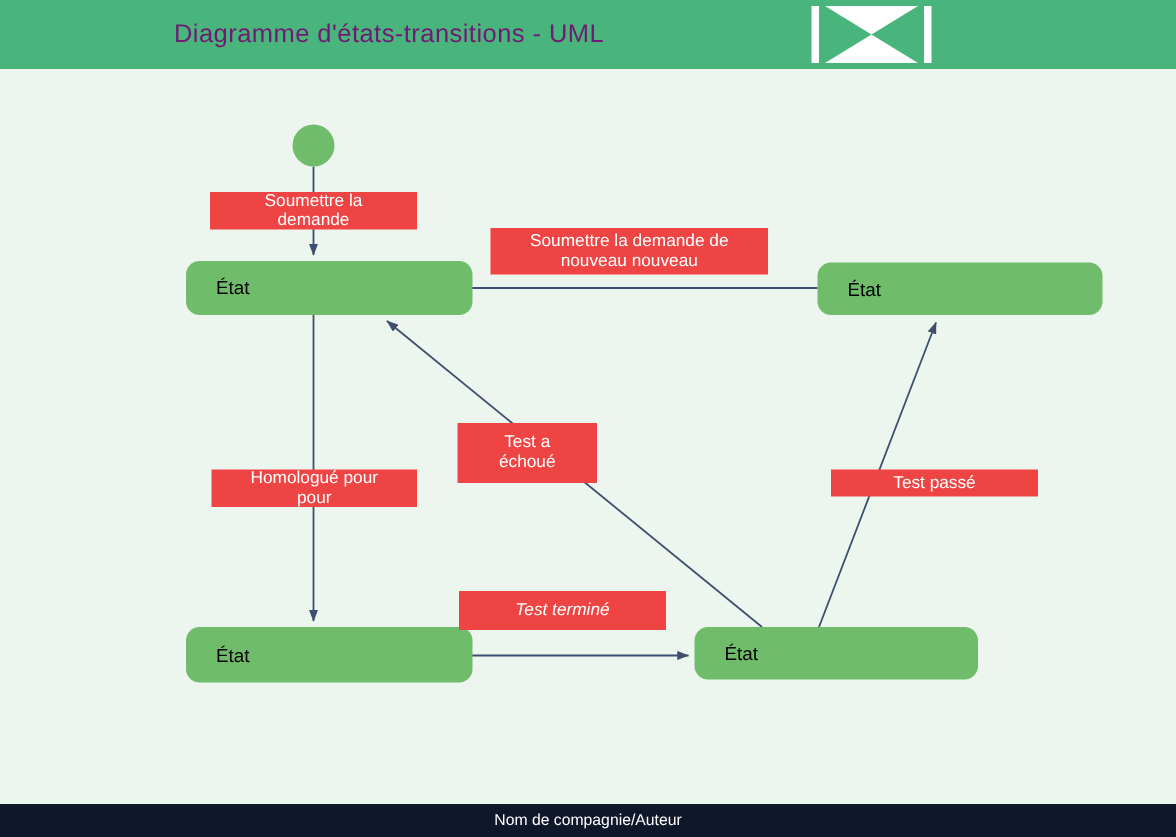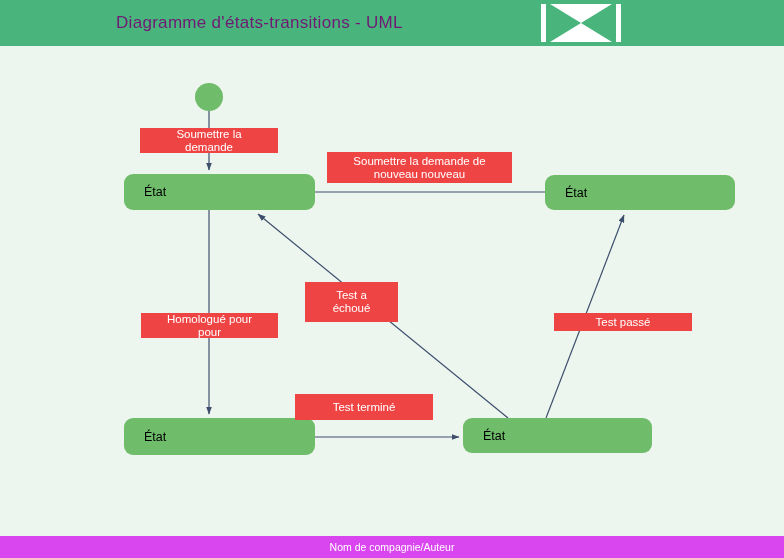--- a/index.html
+++ b/index.html
@@ -38,26 +38,26 @@
   .tlabel {
     position:absolute; background:#ef4444; color:#ffffff;
     font-size:11.5px; line-height:13px; text-align:center;
     display:flex; align-items:center; justify-content:center;
     padding:0 19px; box-sizing:border-box;
   }
   .t-submit       { left:140px; top:128px; width:138px; height:25px; }
   .t-submit-new   { left:327px; top:152px; width:185px; height:31px; }
   .t-failed       { left:305px; top:282px; width:93px;  height:40px; }
   .t-approved     { left:141px; top:313px; width:137px; height:25px; }
-  .t-finished     { left:295px; top:394px; width:138px; height:26px; }
+  .t-finished     { left:306px; top:394px; width:138px; height:26px;font-style:italic; }
   .t-passed       { left:518px; top:313px; width:138px; height:18px;margin-left:36px; }
   
   .footer {
     position:absolute; left:0; top:536px; width:784px; height:22px;
-    background:#d946ef; color:#ffffff; font-size:10.5px;
+    background:#0f172a; color:#ffffff; font-size:10.5px;
     display:flex; align-items:center; justify-content:center;
   }
 </style>
 </head>
 <body>
 
 <div class="page">
 
   <div class="banner">
     <div class="banner-title">Diagramme d'états-transitions - UML</div>

